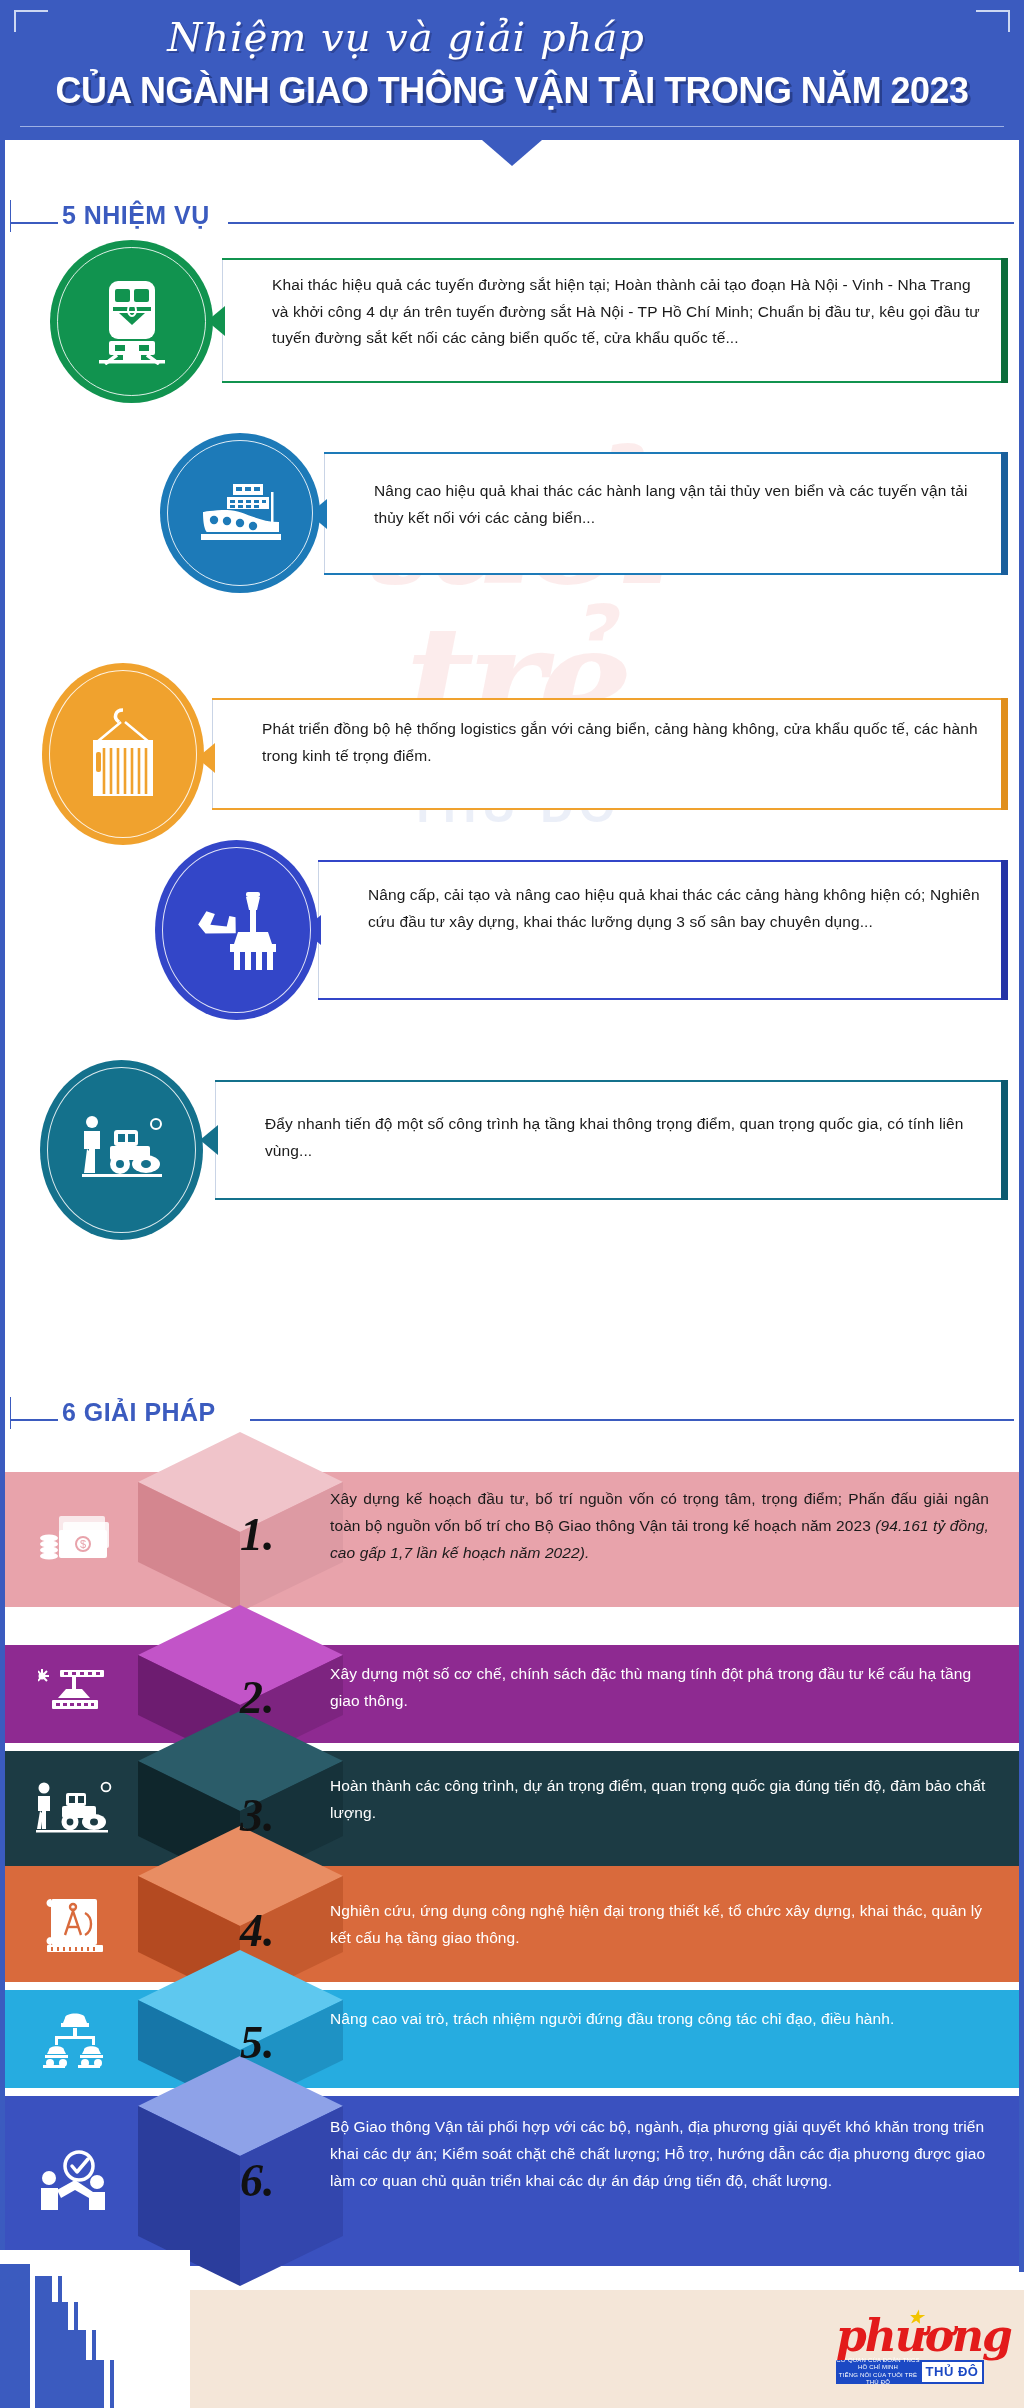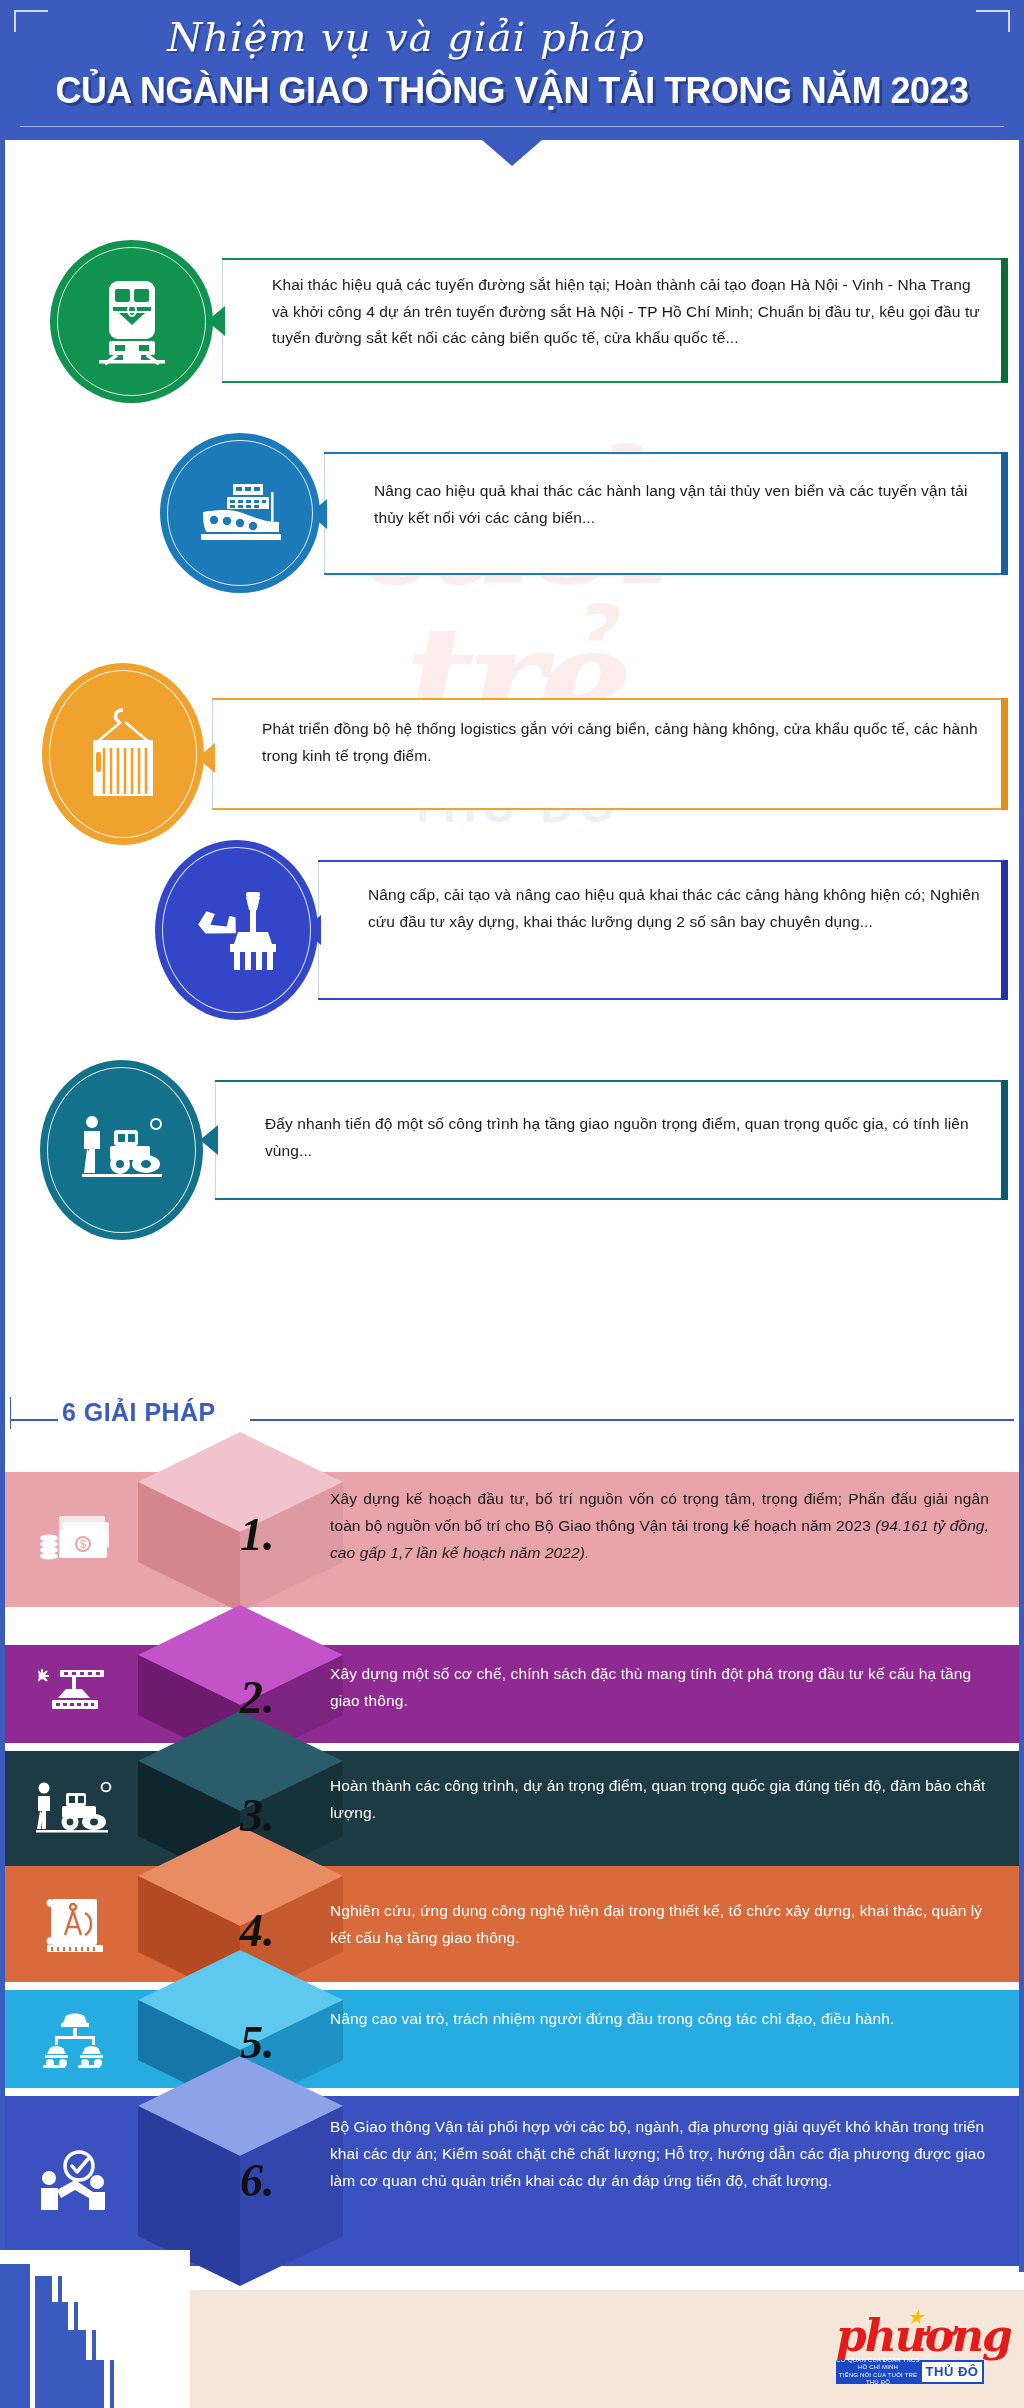--- a/index.html
+++ b/index.html
@@ -380,20 +380,26 @@
 
   <div class="watermark">
     <div style="position:relative">
       <div class="wm-top">tuổi trẻ</div>
       <div class="wm-star">★</div>
     </div>
     <div class="wm-sub">CƠ QUAN CỦA ĐOÀN TNCS HỒ CHÍ MINH</div>
     <div class="wm-bottom">THỦ ĐÔ</div>
   </div>
 
+  <div class="sec-head" style="top:196px">
+    <div class="sec-tick"></div>
+    <div class="sec-rule-l"></div>
+    <div class="sec-title">5 NHIỆM VỤ</div>
+    <div class="sec-rule-r" style="left:228px;right:10px"></div>
+  </div>
 
   <div class="task" style="top:258px;height:130px">
     <div class="task-box" style="left:222px;top:0;width:786px;height:125px">
       <div class="cap-top" style="background:#11934f"></div>
       <div class="cap-bot" style="background:#11934f"></div>
       <div class="edge" style="background:#0b6c3a"></div>
     </div>
     <div class="task-beak" style="left:207px;top:48px;border-right:18px solid #11934f"></div>
     <div class="task-circle" style="left:50px;top:-18px;width:163px;height:163px;background:#11934f">
       <svg class="task-icon" width="78" height="86" viewBox="0 0 78 86">
@@ -492,21 +498,21 @@
         <path d="M44 44 L74 44 L78 56 L40 56 Z" fill="#fff"></path>
         <rect x="36" y="56" width="46" height="8" fill="#fff"></rect>
         <g fill="#fff">
           <rect x="40" y="64" width="6" height="18"></rect>
           <rect x="51" y="64" width="6" height="18"></rect>
           <rect x="62" y="64" width="6" height="18"></rect>
           <rect x="73" y="64" width="6" height="18"></rect>
         </g>
       </svg>
     </div>
-    <div class="task-text" style="left:368px;top:22px;width:622px">Nâng cấp, cải tạo và nâng cao hiệu quả khai thác các cảng hàng không hiện có; Nghiên cứu đầu tư xây dựng, khai thác lưỡng dụng 2 số sân bay chuyên dụng...</div>
+    <div class="task-text" style="left:368px;top:22px;width:622px">Nâng cấp, cải tạo và nâng cao hiệu quả khai thác các cảng hàng không hiện có; Nghiên cứu đầu tư xây dựng, khai thác lưỡng dụng 3 số sân bay chuyên dụng...</div>
   </div>
 
   <div class="task" style="top:1080px;height:130px">
     <div class="task-box" style="left:215px;top:0;width:793px;height:120px">
       <div class="cap-top" style="background:#14718c"></div>
       <div class="cap-bot" style="background:#14718c"></div>
       <div class="edge" style="background:#0d5a70"></div>
     </div>
     <div class="task-beak" style="left:200px;top:45px;border-right:18px solid #14718c"></div>
     <div class="task-circle" style="left:40px;top:-20px;width:163px;height:180px;background:#14718c">
@@ -519,21 +525,21 @@
         <rect x="52" y="20" width="7" height="8" fill="#14718c"></rect>
         <rect x="34" y="32" width="40" height="14" rx="2" fill="#fff"></rect>
         <circle cx="44" cy="50" r="10" fill="#fff"></circle>
         <circle cx="44" cy="50" r="4" fill="#14718c"></circle>
         <ellipse cx="70" cy="50" rx="14" ry="9" fill="#fff"></ellipse>
         <ellipse cx="70" cy="50" rx="5" ry="4" fill="#14718c"></ellipse>
         <circle cx="80" cy="10" r="5" fill="none" stroke="#fff" stroke-width="2"></circle>
         <rect x="6" y="60" width="80" height="3" fill="#fff"></rect>
       </svg>
     </div>
-    <div class="task-text" style="left:265px;top:31px;width:724px">Đẩy nhanh tiến độ một số công trình hạ tầng giao nguồn trọng điểm, quan trọng quốc gia, có tính liên vùng...</div>
+    <div class="task-text" style="left:265px;top:31px;width:724px">Đẩy nhanh tiến độ một số công trình hạ tầng khai thông trọng điểm, quan trọng quốc gia, có tính liên vùng...</div>
   </div>
 
   <div class="sec-head" style="top:1393px">
     <div class="sec-tick"></div>
     <div class="sec-rule-l"></div>
     <div class="sec-title">6 GIẢI PHÁP</div>
     <div class="sec-rule-r" style="left:250px;right:10px"></div>
   </div>
 
   <div class="sol" style="top:1472px;height:135px">

